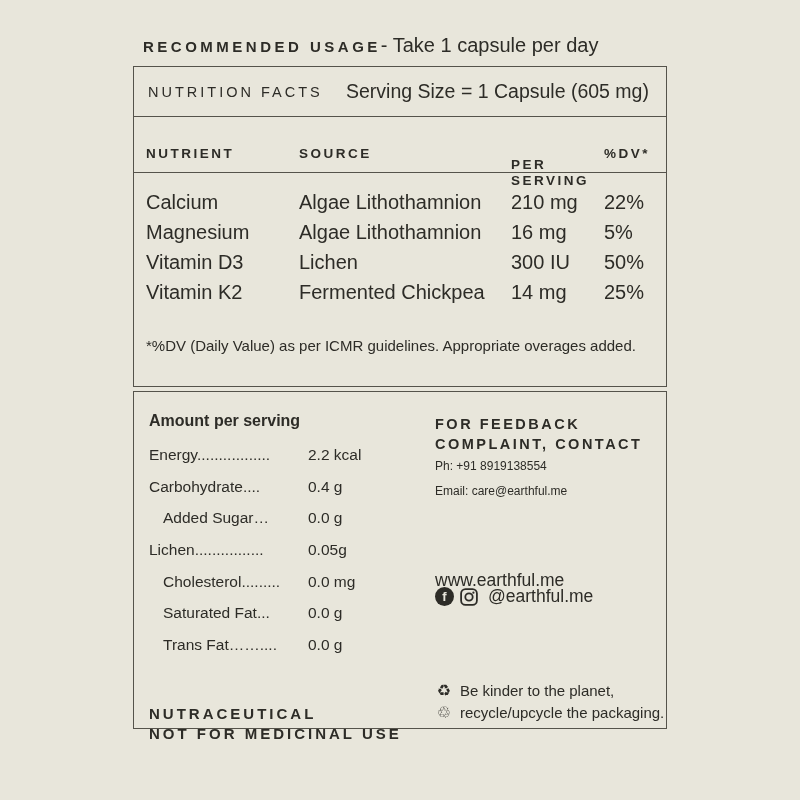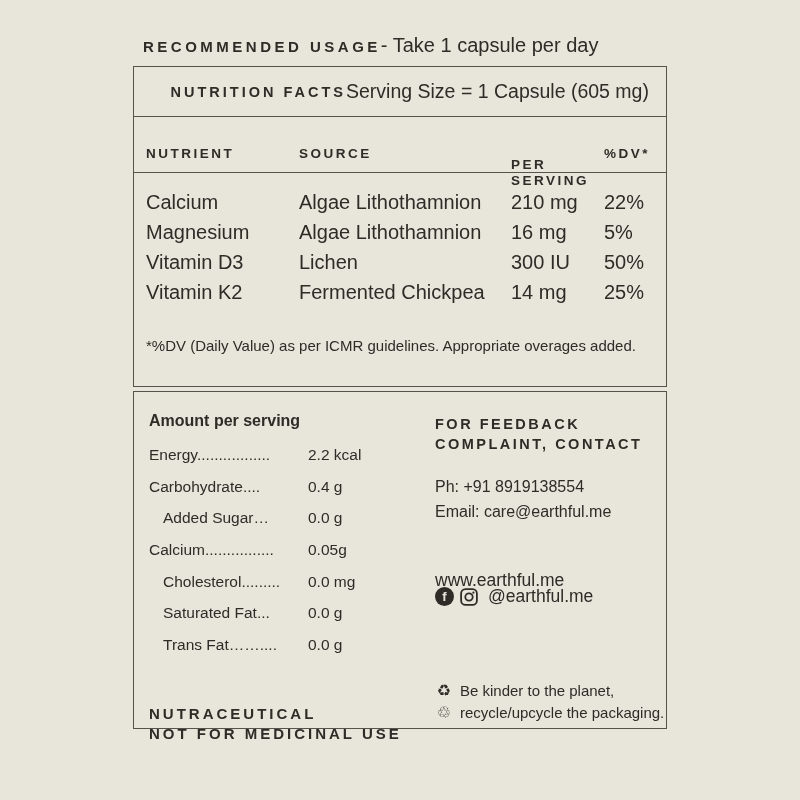--- a/index.html
+++ b/index.html
@@ -27,21 +27,21 @@
     border: 1px solid #55534b; background: transparent;
   }
   .facts-box { top: 66px;  height: 321px; }
   .info-box  { top: 391px; height: 338px; }
 
   
   .facts-header {
     height: 50px; display: flex; align-items: center;
     padding: 0 14px; border-bottom: 1px solid #55534b;
   }
-  .facts-title { width: 198px; font-size: 14.5px; font-weight: bold; letter-spacing: 3px; text-align: right; }
+  .facts-title { width: 198px; font-size: 14.5px; font-weight: normal; letter-spacing: 3px; }
   .serving-size { font-size: 19.5px; }
 
   
   .facts-cols {
     height: 56px; border-bottom: 1px solid #55534b;
     display: grid; grid-template-columns: 153px 212px 93px auto;
     align-items: center; padding: 0 12px;
     font-size: 13.5px; font-weight: bold; letter-spacing: 2.5px;
   }
   .col-per-serving { width: 80px; line-height: 16px; margin-top: 40px; }
@@ -65,21 +65,21 @@
 
   .disclaimer {
     position: absolute; left: 15px; top: 312px;
     font-size: 15px; font-weight: bold; letter-spacing: 3px; line-height: 20px;
     white-space: nowrap;
   }
 
   
   .contact { position: absolute; left: 301px; top: 22px; }
   .contact-heading { font-size: 14.5px; font-weight: bold; letter-spacing: 2.5px; line-height: 20px; white-space: nowrap; }
-  .contact-lines { margin-top: 20px; font-size: 16px; line-height: 25px; white-space: nowrap; }
+  .contact-lines { margin-top: 0; font-size: 12px; line-height: 25px; white-space: nowrap; }
 
   .website { position: absolute; left: 301px; top: 178px; font-size: 17.5px; white-space: nowrap; }
   .social  { position: absolute; left: 301px; top: 194px; display: flex; align-items: center; gap: 6px; }
   .social-handle { font-size: 17.5px; margin-left: 4px; white-space: nowrap; }
 
   .fb-icon {
     width: 19px; height: 19px; border-radius: 50%; background: #2d2c27;
     color: #e8e6db; display: flex; align-items: center; justify-content: center;
     font-size: 13px; font-weight: bold; line-height: 1;
   }
@@ -154,21 +154,21 @@
       </div>
       <div class="amount-row">
         <span class="amount-label">Carbohydrate....</span>
         <span class="amount-value">0.4 g</span>
       </div>
       <div class="amount-row indent">
         <span class="amount-label">Added Sugar…</span>
         <span class="amount-value">0.0 g</span>
       </div>
       <div class="amount-row">
-        <span class="amount-label">Calcium................</span>
+        <span class="amount-label">Lichen................</span>
         <span class="amount-value">0.05g</span>
       </div>
       <div class="amount-row indent">
         <span class="amount-label">Cholesterol.........</span>
         <span class="amount-value">0.0 mg</span>
       </div>
       <div class="amount-row indent">
         <span class="amount-label">Saturated Fat...</span>
         <span class="amount-value">0.0 g</span>
       </div>

